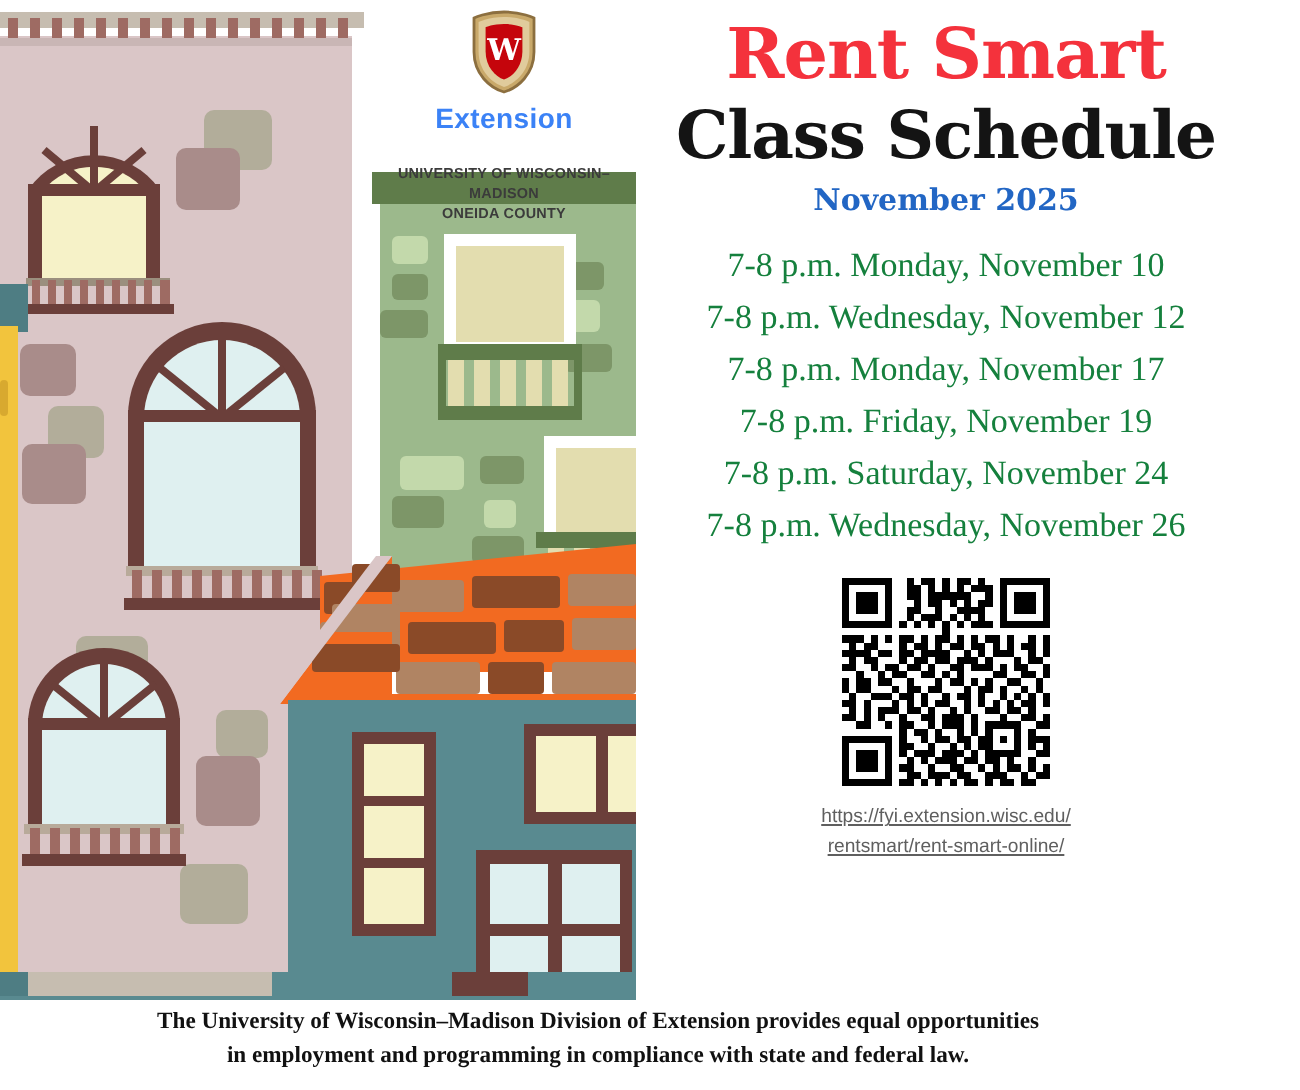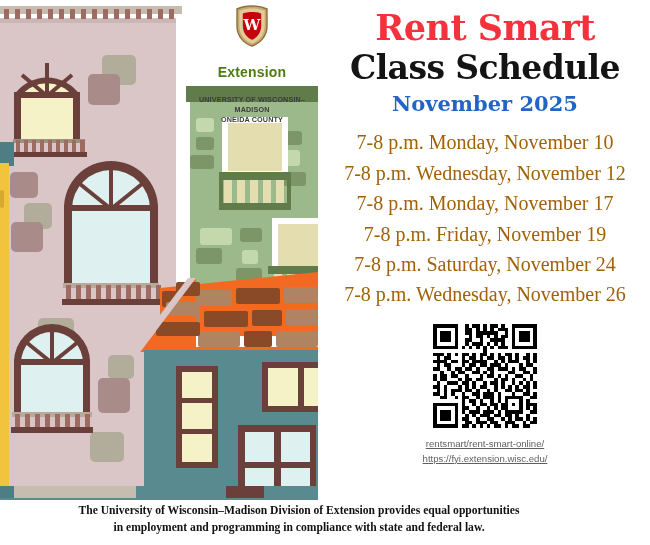--- a/index.html
+++ b/index.html
@@ -29,24 +29,24 @@
     position: absolute;
     left: 186px; top: 4px;
     width: 132px;
     text-align: center;
   }
   #crest { display: block; margin: 0 auto; }
   .logo-extension {
     font-family: "Liberation Sans", sans-serif;
     font-weight: bold;
     font-size: 14px;
-    color: #4d7c0f;
+    color: #3b82f6;
     letter-spacing: .2px;
     line-height: 1.1;
-    margin-top: 17px;
+    margin-top: 4px;
   }
   .logo-uni {
     font-family: "Liberation Sans", sans-serif;
     font-weight: bold;
     font-size: 7.2px;
     color: #3b3b3b;
     letter-spacing: .15px;
     line-height: 1.35;
     margin-top: 15px;
   }
@@ -55,21 +55,21 @@
     font-weight: bold;
     font-size: 7.2px;
     color: #3b3b3b;
     letter-spacing: .15px;
     line-height: 1.35;
   }
 
   
   #content {
     position: absolute;
-    left: 320px; top: 0;
+    left: 308px; top: 0;
     width: 330px; height: 500px;
     text-align: center;
   }
   #title-main {
     margin-top: 10px;
     font-family: "DejaVu Serif", serif;
     font-weight: bold;
     font-size: 35px;
     color: #f4323c;
     letter-spacing: -0.5px;
@@ -81,32 +81,32 @@
     font-weight: bold;
     font-size: 33px;
     color: #141414;
     letter-spacing: -0.6px;
     line-height: 1.05;
   }
   #title-month {
     margin-top: 6px;
     font-family: "DejaVu Serif", serif;
     font-weight: bold;
-    font-size: 21px;
+    font-size: 15px;
     color: #2266c4;
     letter-spacing: 0px;
   }
   #schedule-list {
     margin-top: 11px;
     list-style: none;
   }
   #schedule-list li {
     font-family: "Liberation Serif", serif;
-    font-size: 20px;
-    color: #a16207;
+    font-size: 17px;
+    color: #15803d;
     line-height: 1.52;
     white-space: nowrap;
   }
 
   
   #qr-wrap {
     margin-top: 14px;
     display: flex;
     justify-content: center;
   }
@@ -654,22 +654,22 @@
           <rect x="13" y="28" width="1" height="1"></rect>
             <rect x="15" y="28" width="1" height="1"></rect>
           <rect x="18" y="28" width="1" height="1"></rect>
             <rect x="22" y="28" width="2" height="1"></rect>
           <rect x="26" y="28" width="1" height="1"></rect>
         </g>
       </svg>
     </div>
 
     <a id="url-link">
+      <span>https://fyi.extension.wisc.edu/</span>
       <span>rentsmart/rent-smart-online/</span>
-      <span>https://fyi.extension.wisc.edu/</span>
     </a>
   </div>
 
   <div id="footer">
     <span>The University of Wisconsin–Madison Division of Extension provides equal opportunities</span>
     <span>in employment and programming in compliance with state and federal law.</span>
   </div>
 
 </div>
 

